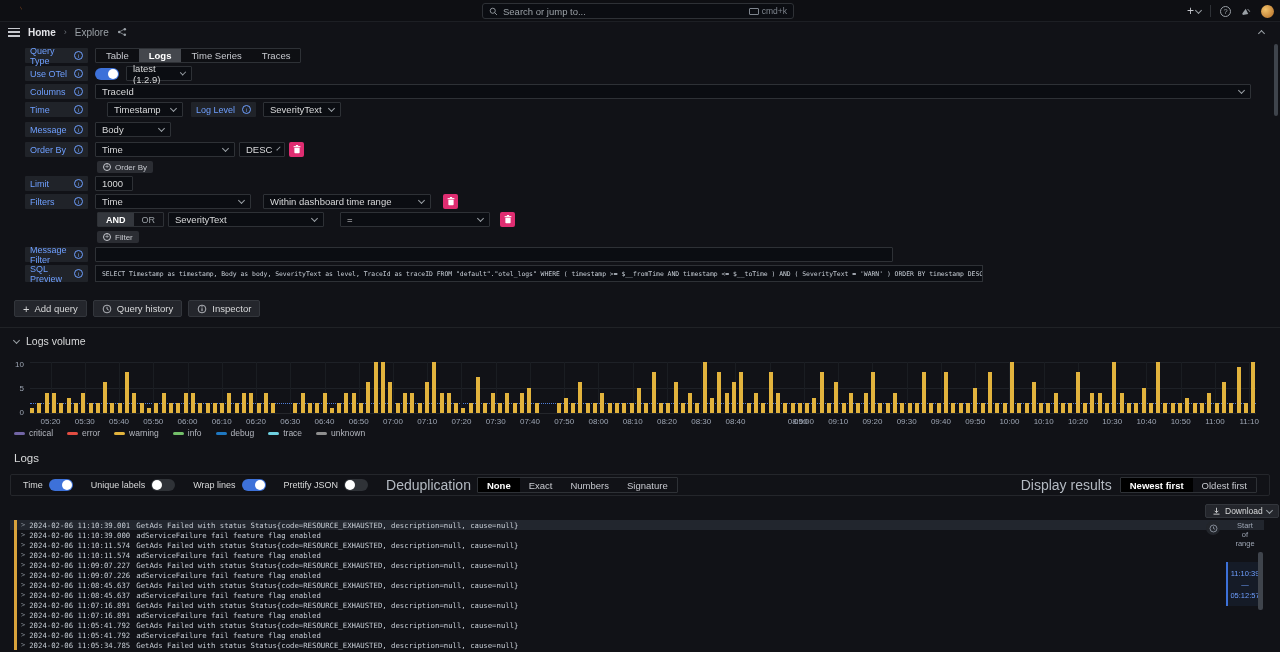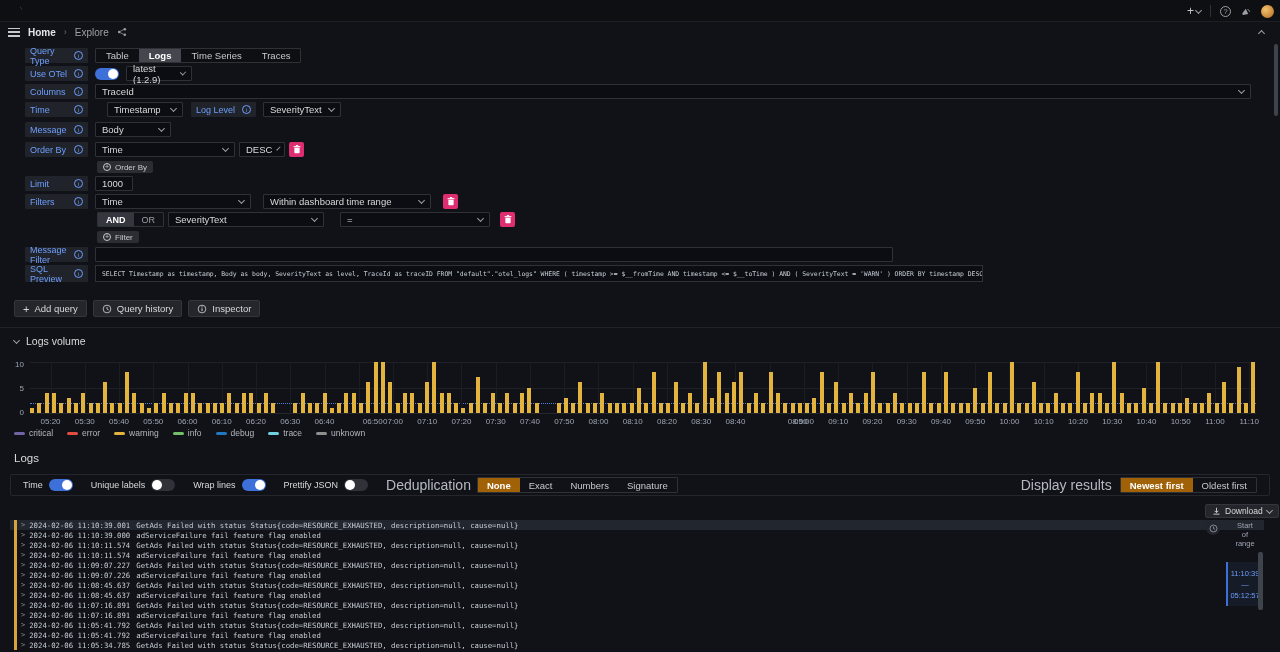--- a/index.html
+++ b/index.html
@@ -67,21 +67,21 @@
   .legend{left:14px;top:428px;display:flex;gap:14px;align-items:center}
   .legitem{display:flex;align-items:center;gap:4px;font-size:8.5px;color:#b4b7bf;cursor:pointer}
   .legitem .dash{width:11px;height:3px;border-radius:2px}
 
   
   .logs-title{left:14px;top:452px;font-size:11.5px;color:#d8d9da}
   .ctrlbox{left:10px;top:474px;width:1260px;height:22px;border:1px solid #24262b;border-radius:2px;display:flex;align-items:center;padding:0 12px;gap:18px}
   .lctrl{display:flex;align-items:center;gap:6px;font-size:9px;color:#d8d9da}
   .seg{display:flex;border:1px solid #2e3136;border-radius:1px;height:16px}
   .seg span{padding:0 9px;display:flex;align-items:center;font-size:9.5px;color:#c7c9cf;cursor:pointer}
-  .seg span.active{background:#a16207;color:#fff;font-weight:bold}
+  .seg span.active{background:#000000;color:#fff;font-weight:bold}
   .ctrl-right{margin-left:auto;display:flex;align-items:center;gap:8px}
   .dim-label{font-size:14px;color:#b4bac2}
   .dlbtn{left:1205px;top:504px;height:14px;background:#24262c;border:1px solid #33363c;border-radius:2px;display:flex;align-items:center;gap:4px;padding:0 6px;font-size:8.5px;color:#d8d9da;cursor:pointer}
   .logrows{left:10px;top:520px;width:1254px}
   .logrow{height:10px;display:flex;align-items:center;font-family:"DejaVu Sans Mono",monospace;font-size:7.3px;color:#c7ced6;white-space:nowrap;cursor:pointer}
   .logrow.active{background:#22262e}
   .logrow .lvlbar{width:3px;height:10px;background:#d9a33c;margin:0 4px 0 4px;flex:0 0 auto}
   .logrow .rchev{color:#8a919b;margin-right:4px;font-size:7px}
   .logrow .ltime{margin-right:6px}
   .minimap-clock{left:1206px;top:521px;width:14px;height:14px;border-radius:50%;background:#22252b;display:flex;align-items:center;justify-content:center}
@@ -96,20 +96,31 @@
 <div class="abs topbar">
   <svg width="15" height="15" viewBox="0 0 24 24" style="margin-left:8px">
     <defs>
         <linearGradient id="g1" x1="0" y1="1" x2="0" y2="0">
       <stop offset="0" stop-color="#f8981d"></stop>
           <stop offset="1" stop-color="#f05a28"></stop>
         </linearGradient>
       </defs>
     <path fill="url(#g1)" d="M22 11.2c-.1-.9-.3-1.9-.8-3-.4-1-1.1-2.1-2-3 - .4-.4-.8-.8-1.3-1.1.2-.9 0-1.6 0-1.6-1.3-.1-2.1.4-2.4.6-.3-.1-.7-.3-1-.4 0 0-.5-1.2-.6-1.7 0 0-1.9.9-2.2 2.3-.9 0-1.8.1-2.1.2C9.4 2.3 8 1.9 8 1.9c-.5 1-.4 1.9-.2 2.5-.8.5-1.5 1.2-2.1 2C3.5 6.5 2.7 7 2.7 7c.3 1.2 1.1 1.9 1.6 2.2-.2.7-.3 1.5-.3 2.3 0 4.7 3.8 8.5 8.5 8.5s8.5-3.8 8.5-8.5c0-.1 0-.2 0-.3.7-.5 1-1.3 1-2z"></path>
   </svg>
+  <div class="searchbox">
+    <svg width="9" height="9" viewBox="0 0 12 12">
+      <circle cx="5" cy="5" r="3.4" fill="none" stroke="#9aa0a6" stroke-width="1.2"></circle>
+      <line x1="7.6" y1="7.6" x2="10.6" y2="10.6" stroke="#9aa0a6" stroke-width="1.2"></line>
+    </svg>
+    <span class="ph">Search or jump to...</span>
+    <span class="kbd">
+      <span class="kbdkey"></span>
+      <span>cmd+k</span>
+    </span>
+  </div>
   <div class="topicons">
     <span class="pluswrap">+<span class="chev"></span></span>
     <span class="vdiv"></span>
     <span class="circ-q">?</span>
     <svg width="12" height="12" viewBox="0 0 16 16">
       <path d="M2 9 L9 5 L9 13 L2 11 Z" fill="#9aa0a6" transform="rotate(-25 8 8)"></path>
       <path d="M10 6 a4 4 0 0 1 3 3" stroke="#9aa0a6" fill="none" stroke-width="1.2"></path>
     </svg>
     <span class="avatar"></span>
   </div>
@@ -551,21 +562,21 @@
   <div class="xaxis" id="xaxis">
       <span style="left: 1.67598%;">05:20</span>
       <span style="left: 4.46927%;">05:30</span>
       <span style="left: 7.26257%;">05:40</span>
       <span style="left: 10.0559%;">05:50</span>
       <span style="left: 12.8492%;">06:00</span>
       <span style="left: 15.6425%;">06:10</span>
       <span style="left: 18.4358%;">06:20</span>
       <span style="left: 21.2291%;">06:30</span>
       <span style="left: 24.0223%;">06:40</span>
-      <span style="left: 26.8156%; padding-left: 28px;">06:50</span>
+      <span style="left: 26.8156%;">06:50</span>
       <span style="left: 29.6089%;">07:00</span>
       <span style="left: 32.4022%;">07:10</span>
       <span style="left: 35.1955%;">07:20</span>
       <span style="left: 37.9888%;">07:30</span>
       <span style="left: 40.7821%;">07:40</span>
       <span style="left: 43.5754%;">07:50</span>
       <span style="left: 46.3687%;">08:00</span>
       <span style="left: 49.162%;">08:10</span>
       <span style="left: 51.9553%;">08:20</span>
       <span style="left: 54.7486%;">08:30</span>

